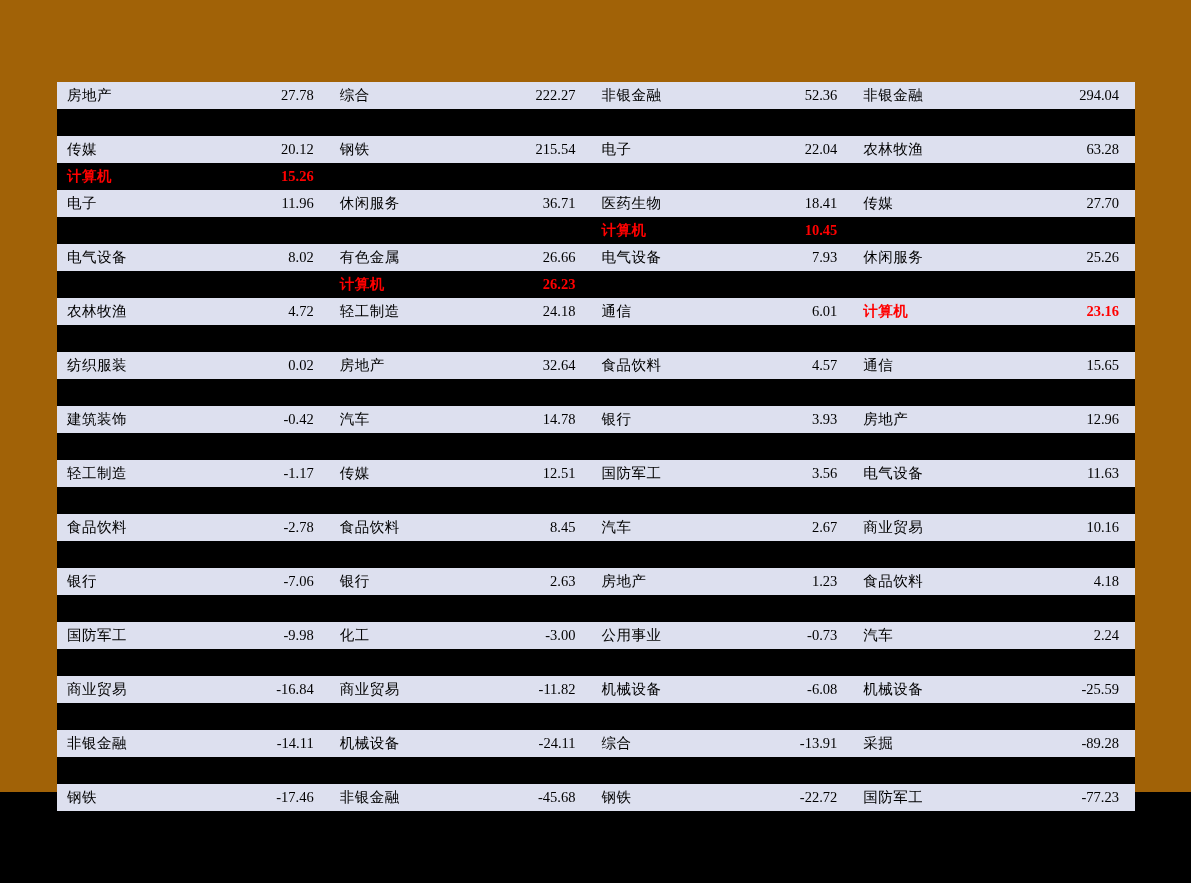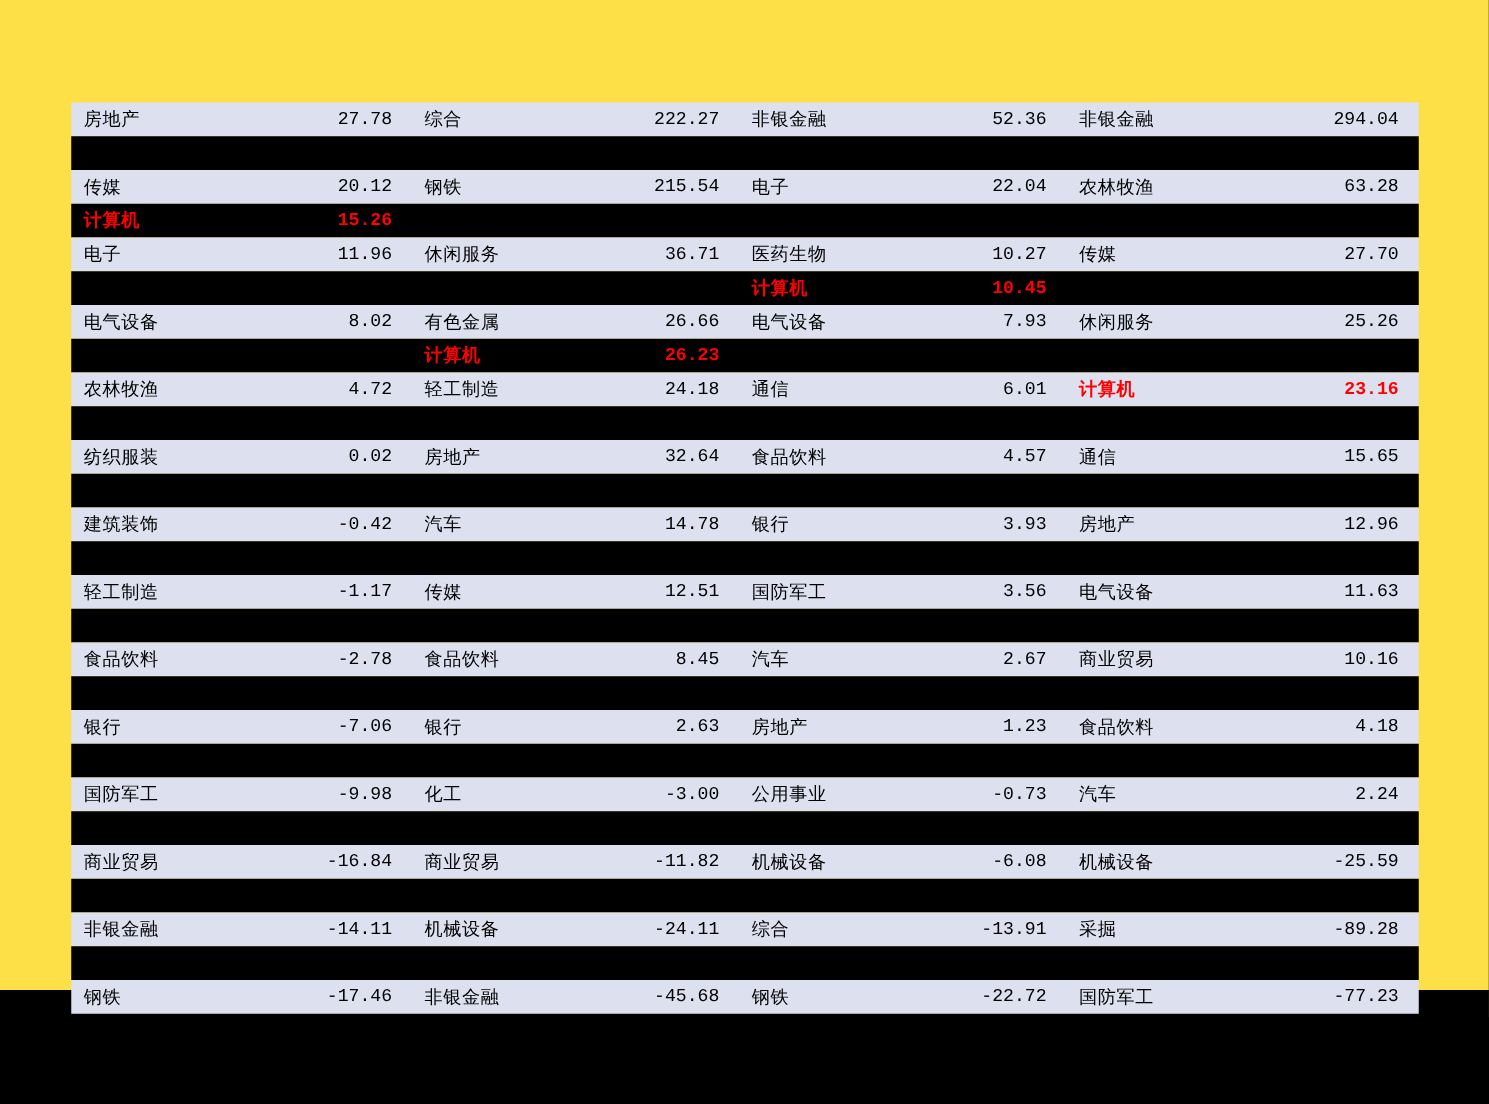--- a/index.html
+++ b/index.html
@@ -14,22 +14,21 @@
     overflow: hidden;
     font-family: "Liberation Serif", "DejaVu Serif", serif;
   }
 
   #sheet {
     position: absolute;
     left: 0;
     top: 0;
     width: 1191px;
     height: 792px;
-    background: #fde047;
-    font-family: Liberation Mono, monospace;
+    background: #a16207;
   }
 
   .table-wrap {
     position: absolute;
     left: 57px;
     top: 82px;
     width: 1078px;
   }
 
   .row {
@@ -124,21 +123,21 @@
         <div class="c-val col3v"></div>
         <div class="c-name col4n"></div>
         <div class="c-val col4v"></div>
       </div>
       <div class="row lav">
         <div class="c-name col1n">电子</div>
         <div class="c-val col1v">11.96</div>
         <div class="c-name col2n">休闲服务</div>
         <div class="c-val col2v">36.71</div>
         <div class="c-name col3n">医药生物</div>
-        <div class="c-val col3v">10.27</div>
+        <div class="c-val col3v">18.41</div>
         <div class="c-name col4n">传媒</div>
         <div class="c-val col4v">27.70</div>
       </div>
       <div class="row dark">
         <div class="c-name col1n"></div>
         <div class="c-val col1v"></div>
         <div class="c-name col2n"></div>
         <div class="c-val col2v"></div>
         <div class="c-name col3n red-text">计算机</div>
         <div class="c-val col3v red-text">10.45</div>

